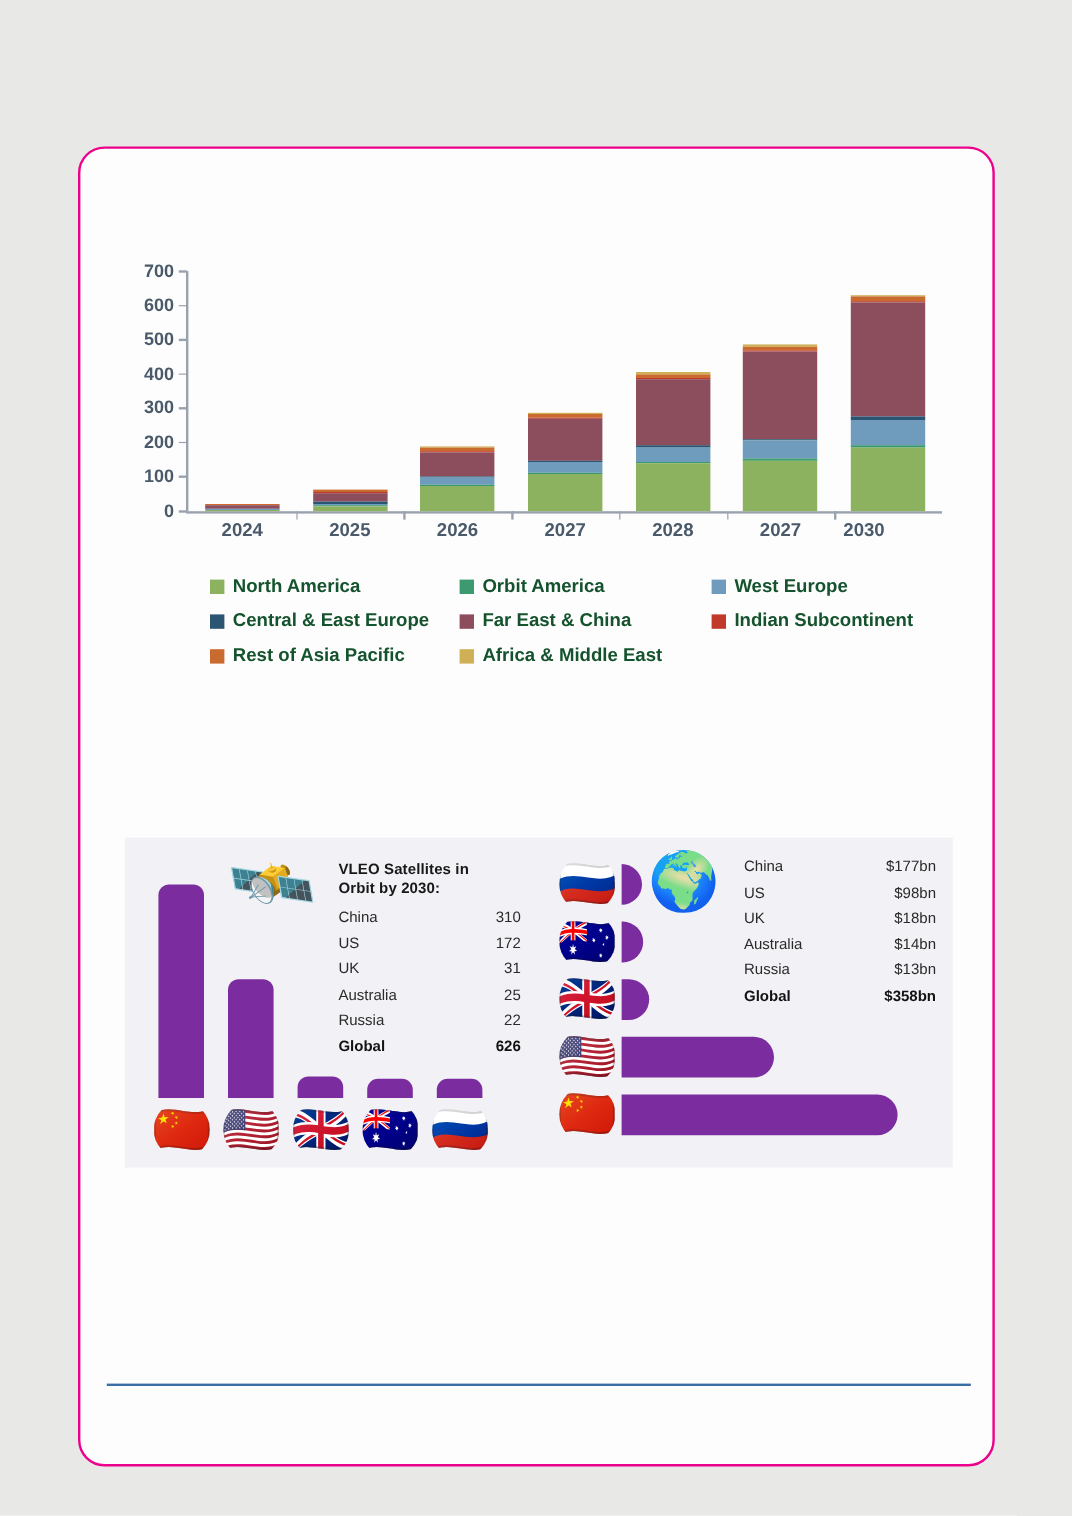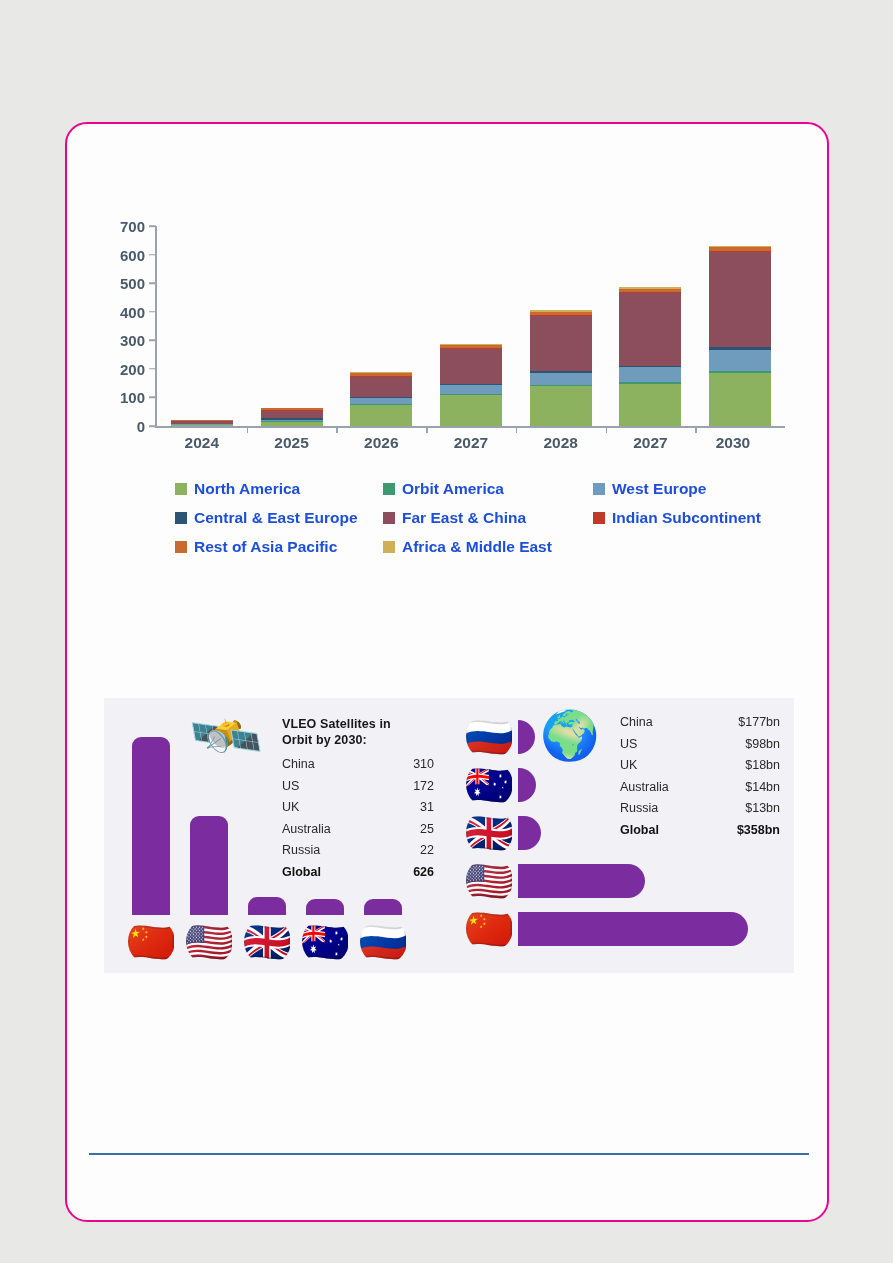--- a/index.html
+++ b/index.html
@@ -58,21 +58,21 @@
   }
 
   
   .legend {
     position:absolute; left:88px; top:255px; width:610px;
     display:flex; flex-wrap:wrap;
   }
   .leg-item {
     display:flex; align-items:center;
     height:29px;
-    font-size:15.5px; color:#1d4ed8; font-weight:600;
+    font-size:15.5px; color:#14532d; font-weight:600;
     font-family:"Liberation Sans", sans-serif;
     white-space:nowrap;
   }
   .leg-sw { width:12px; height:12px; margin-right:7px; flex:none; }
   .leg-w1 { width:208px; }
   .leg-w2 { width:210px; }
   .leg-w3 { width:190px; }
 
   
   #infographic {
@@ -235,21 +235,21 @@
             <div class="seg" style="height: 1.2px; background: rgb(208, 176, 87);"></div>
           </div>
         </div>
       <div class="x-labels" id="x-labels">
           <div class="x-lab" style="left: -0.142857px; text-align: center;">2024</div>
           <div class="x-lab" style="left: 89.5714px;">2025</div>
           <div class="x-lab" style="left: 179.286px;">2026</div>
           <div class="x-lab" style="left: 269px;">2027</div>
           <div class="x-lab" style="left: 358.714px;">2028</div>
           <div class="x-lab" style="left: 448.429px;">2027</div>
-          <div class="x-lab" style="left: 531px;">2030</div>
+          <div class="x-lab" style="left: 518px;">2030</div>
         </div>
     </div>
 
     <div class="legend" id="legend">
         <div class="leg-item leg-w1">
           <span class="leg-sw" style="background: rgb(140, 178, 95);"></span>
           <span>North America</span>
         </div>
         <div class="leg-item leg-w2">
           <span class="leg-sw" style="background: rgb(61, 153, 112);"></span>

